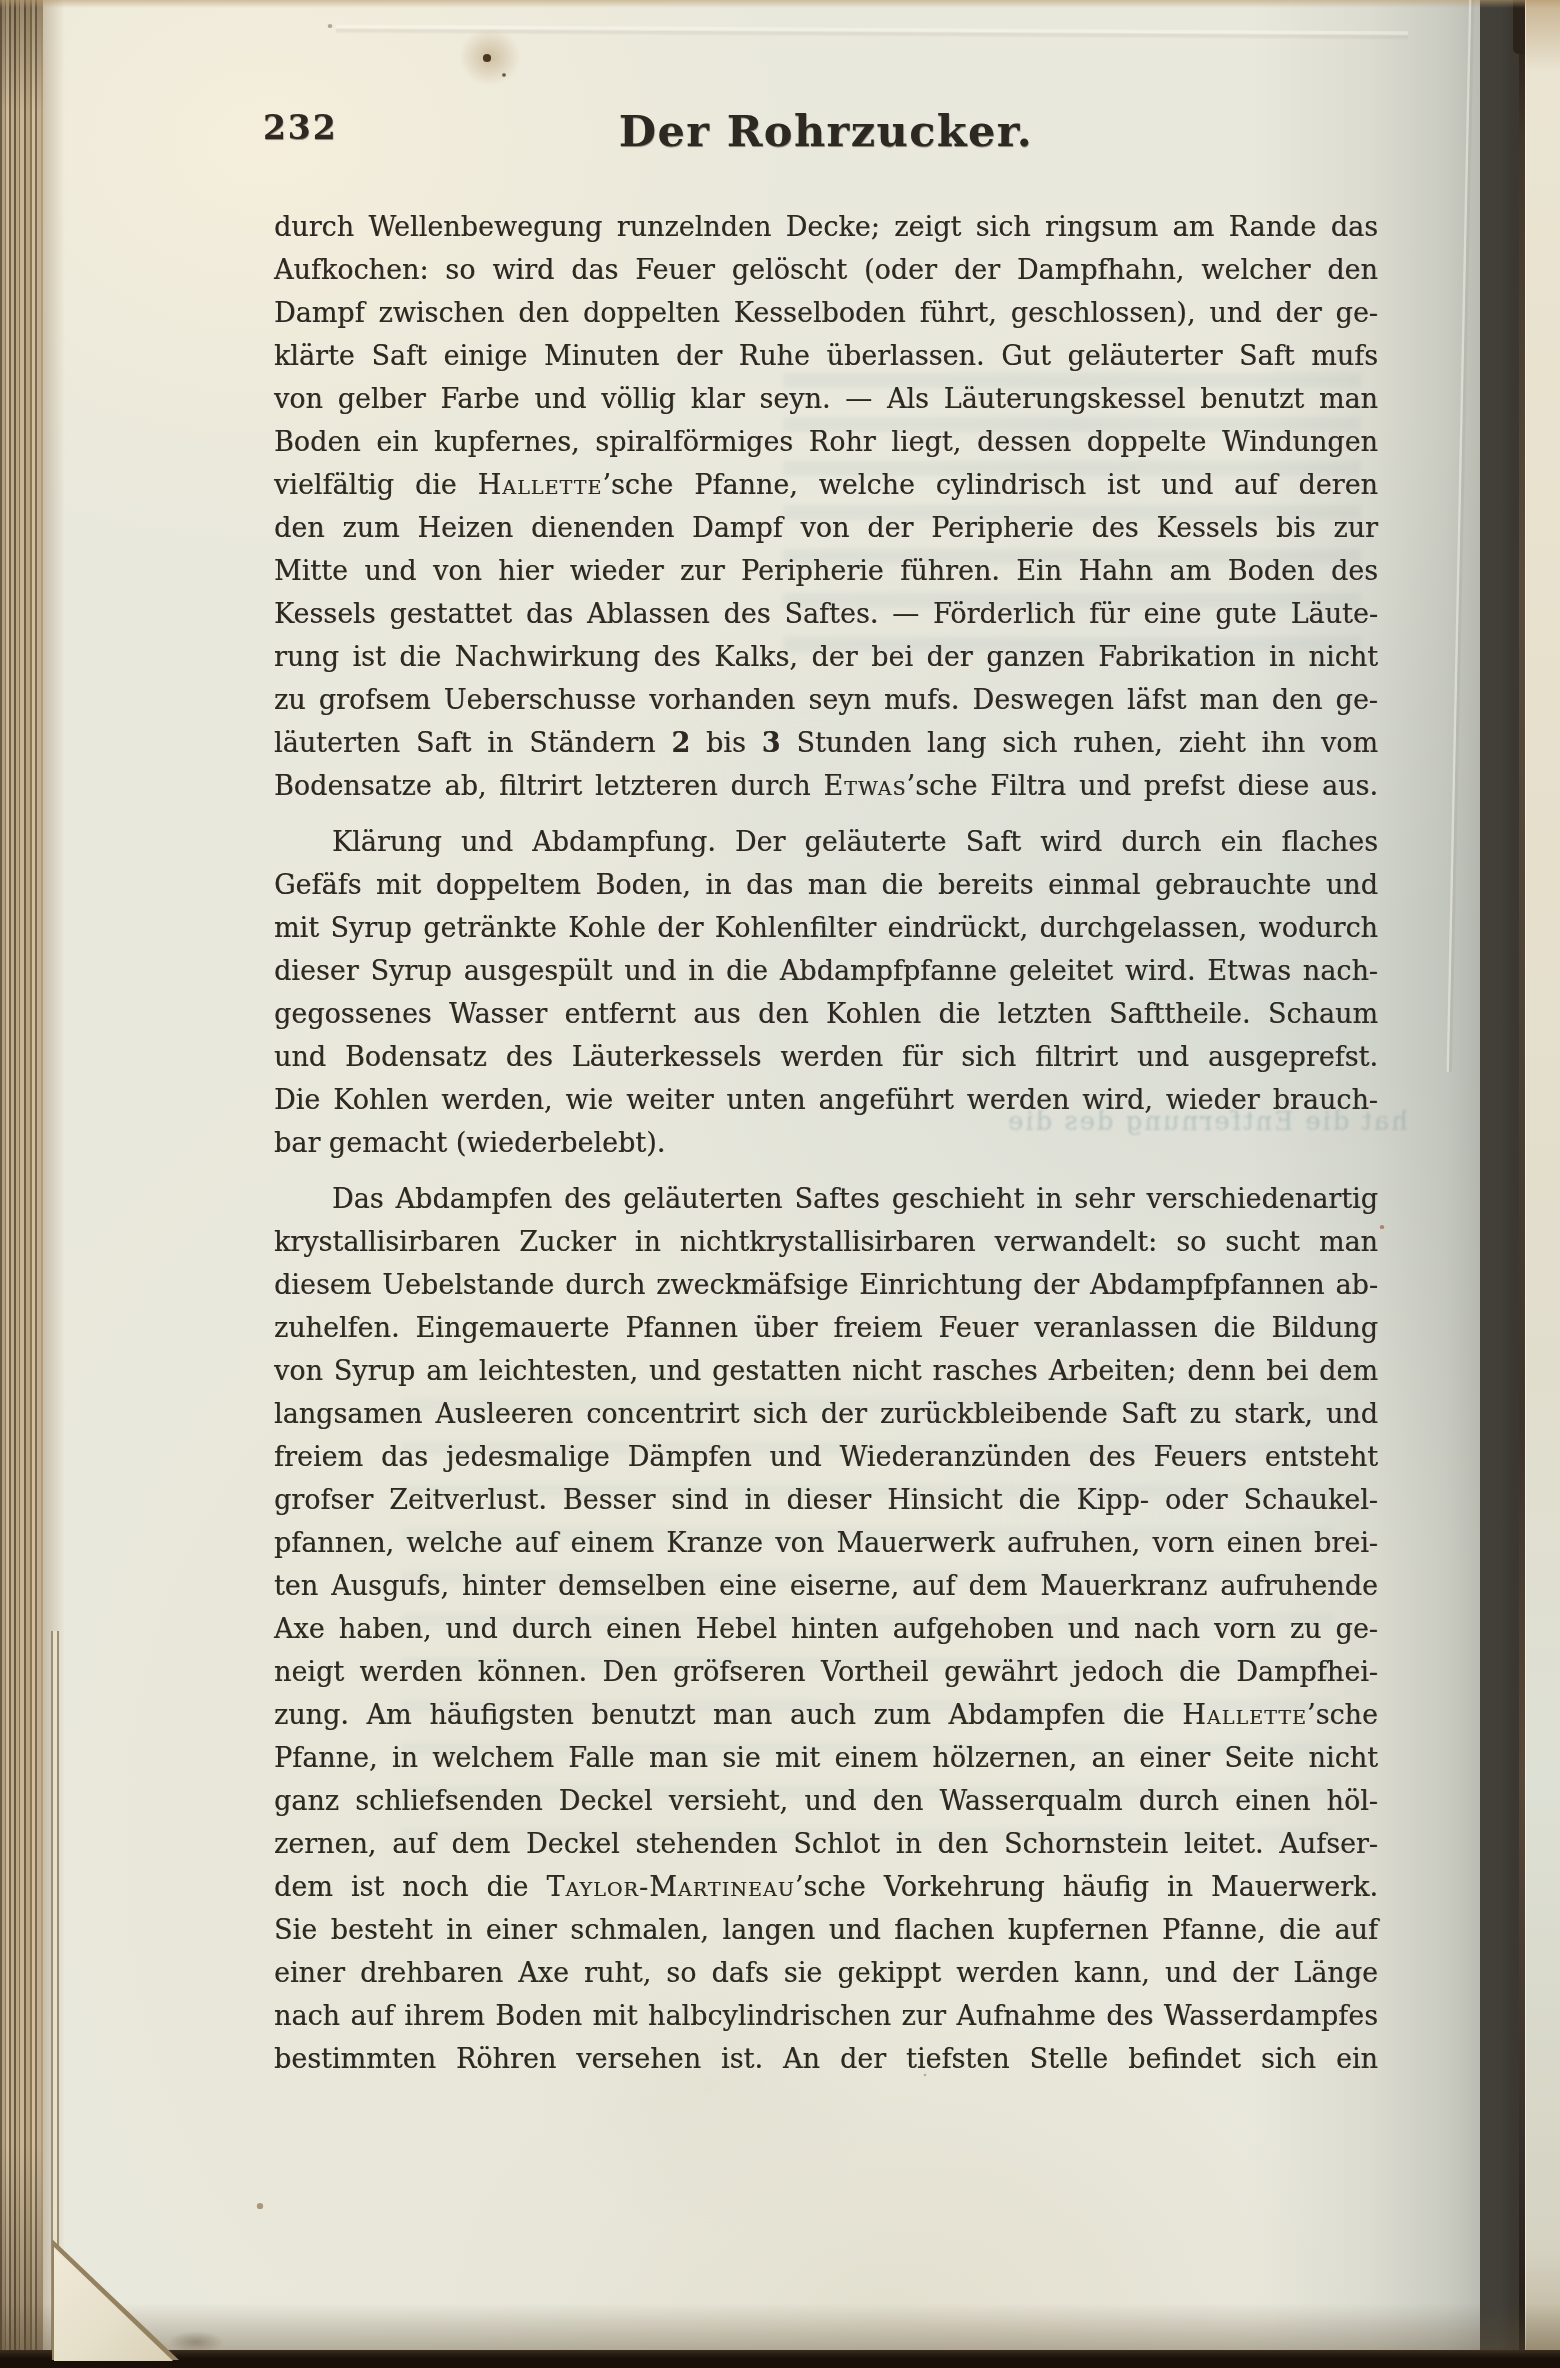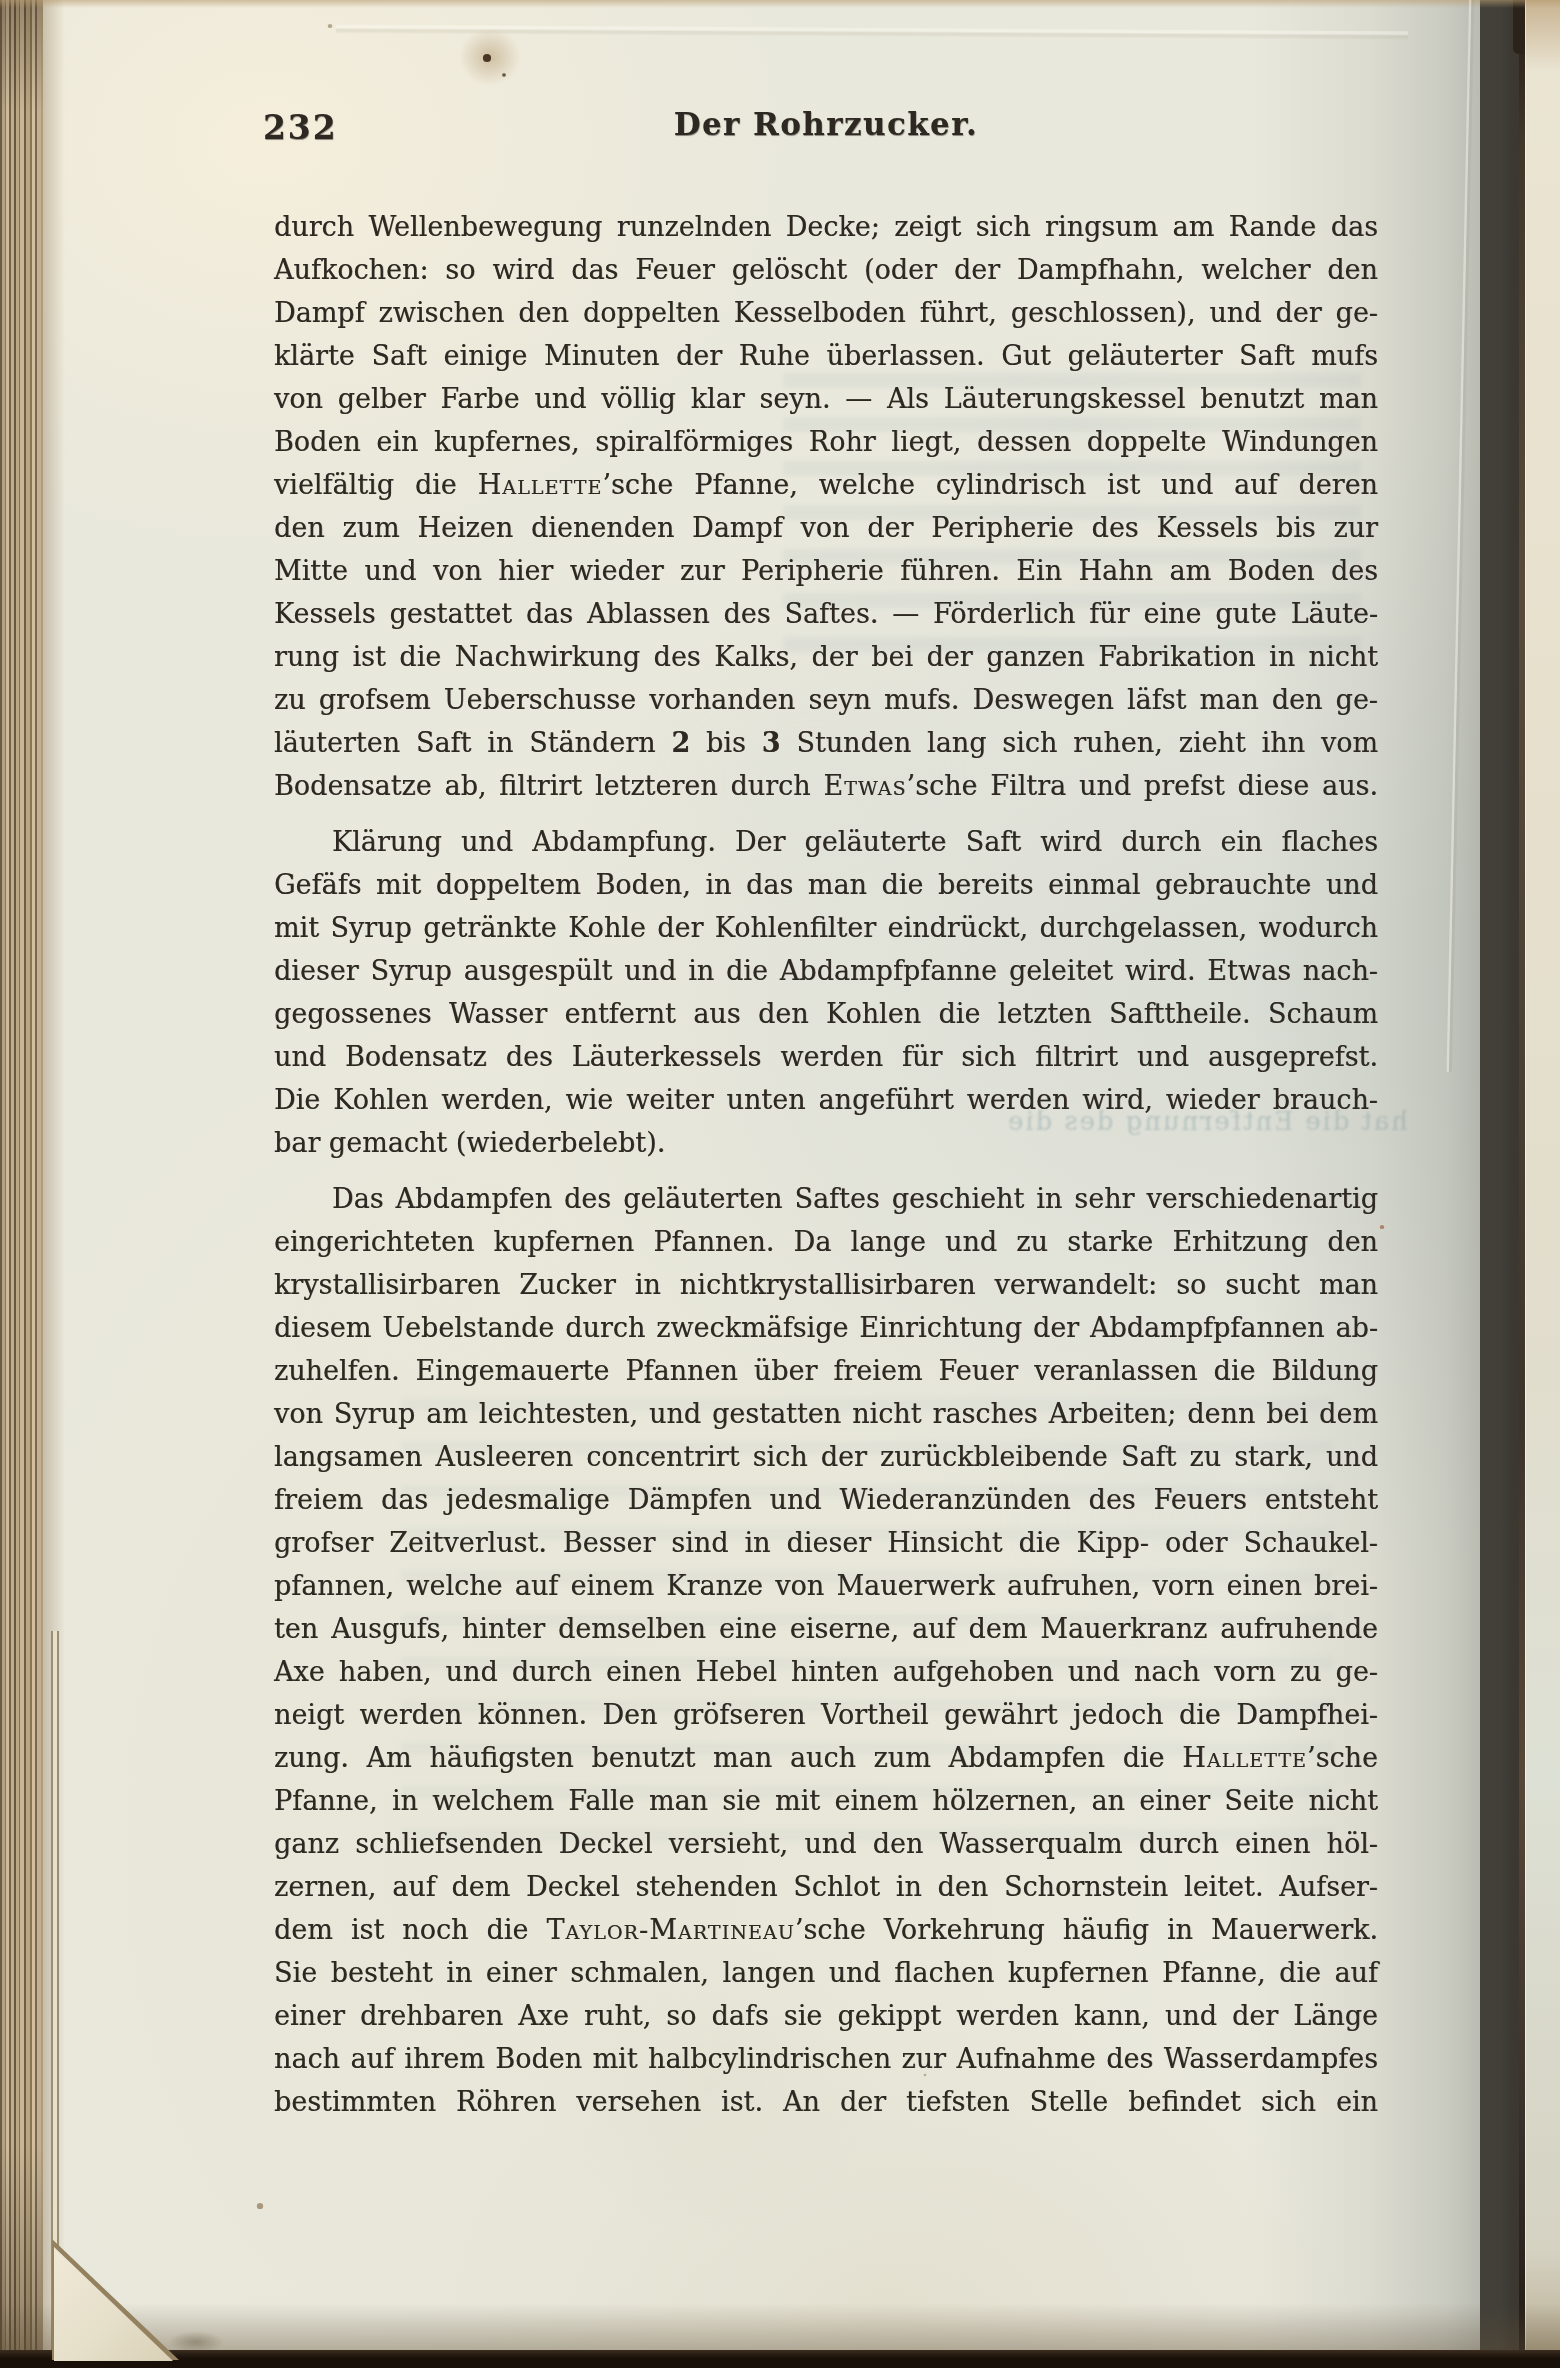--- a/index.html
+++ b/index.html
@@ -172,21 +172,21 @@
   
   .page-number {
     position: absolute; left: 263px; top: 108px;
     font-size: 33px; font-weight: bold; color: var(--ink, #2d2822);
     letter-spacing: 1.9px;
     text-shadow: 0.5px 0.5px 0.7px rgba(45,40,33,.5);
   }
   .running-title {
     position: absolute; left: 261px; top: 106px; width: 1130px;
     text-align: center;
-    font-size: 31px; font-weight: bold; color: var(--ink, #2d2822);
+    font-size: 43px; font-weight: bold; color: var(--ink, #2d2822);
     letter-spacing: 1.4px;
     text-shadow: 0.5px 0.5px 0.7px rgba(45,40,33,.5);
   }
   .text-block {
     position: absolute; left: 261px; top: 192px; width: 1130px;
     color: var(--ink, #2d2822);
     font-size: 27px;
     text-shadow: 0.4px 0.4px 0.6px rgba(48,42,34,.55);
   }
   .paragraph { margin: 13px; }
@@ -262,21 +262,20 @@
         <div class="line"><span>Gefäfs mit doppeltem Boden, in das man die bereits einmal gebrauchte und</span></div>
         <div class="line"><span>mit Syrup getränkte Kohle der Kohlenfilter eindrückt, durchgelassen, wodurch</span></div>
         <div class="line"><span>dieser Syrup ausgespült und in die Abdampfpfanne geleitet wird. Etwas nach-</span></div>
         <div class="line"><span>gegossenes Wasser entfernt aus den Kohlen die letzten Safttheile. Schaum</span></div>
         <div class="line"><span>und Bodensatz des Läuterkessels werden für sich filtrirt und ausgeprefst.</span></div>
         <div class="line"><span>Die Kohlen werden, wie weiter unten angeführt werden wird, wieder brauch-</span></div>
         <div class="line end"><span>bar gemacht (wiederbelebt).</span></div>
       </div>
       <div class="paragraph">
         <div class="line indent"><span>Das Abdampfen des geläuterten Saftes geschieht in sehr verschiedenartig</span></div>
-        <div class="line"><span>eingerichteten kupfernen Pfannen. Da lange und zu starke Erhitzung den</span></div>
         <div class="line"><span>krystallisirbaren Zucker in nichtkrystallisirbaren verwandelt: so sucht man</span></div>
         <div class="line"><span>diesem Uebelstande durch zweckmäfsige Einrichtung der Abdampfpfannen ab-</span></div>
         <div class="line"><span>zuhelfen. Eingemauerte Pfannen über freiem Feuer veranlassen die Bildung</span></div>
         <div class="line"><span>von Syrup am leichtesten, und gestatten nicht rasches Arbeiten; denn bei dem</span></div>
         <div class="line"><span>langsamen Ausleeren concentrirt sich der zurückbleibende Saft zu stark, und</span></div>
         <div class="line"><span>freiem das jedesmalige Dämpfen und Wiederanzünden des Feuers entsteht</span></div>
         <div class="line"><span>grofser Zeitverlust. Besser sind in dieser Hinsicht die Kipp- oder Schaukel-</span></div>
         <div class="line"><span>pfannen, welche auf einem Kranze von Mauerwerk aufruhen, vorn einen brei-</span></div>
         <div class="line"><span>ten Ausgufs, hinter demselben eine eiserne, auf dem Mauerkranz aufruhende</span></div>
         <div class="line"><span>Axe haben, und durch einen Hebel hinten aufgehoben und nach vorn zu ge-</span></div>

